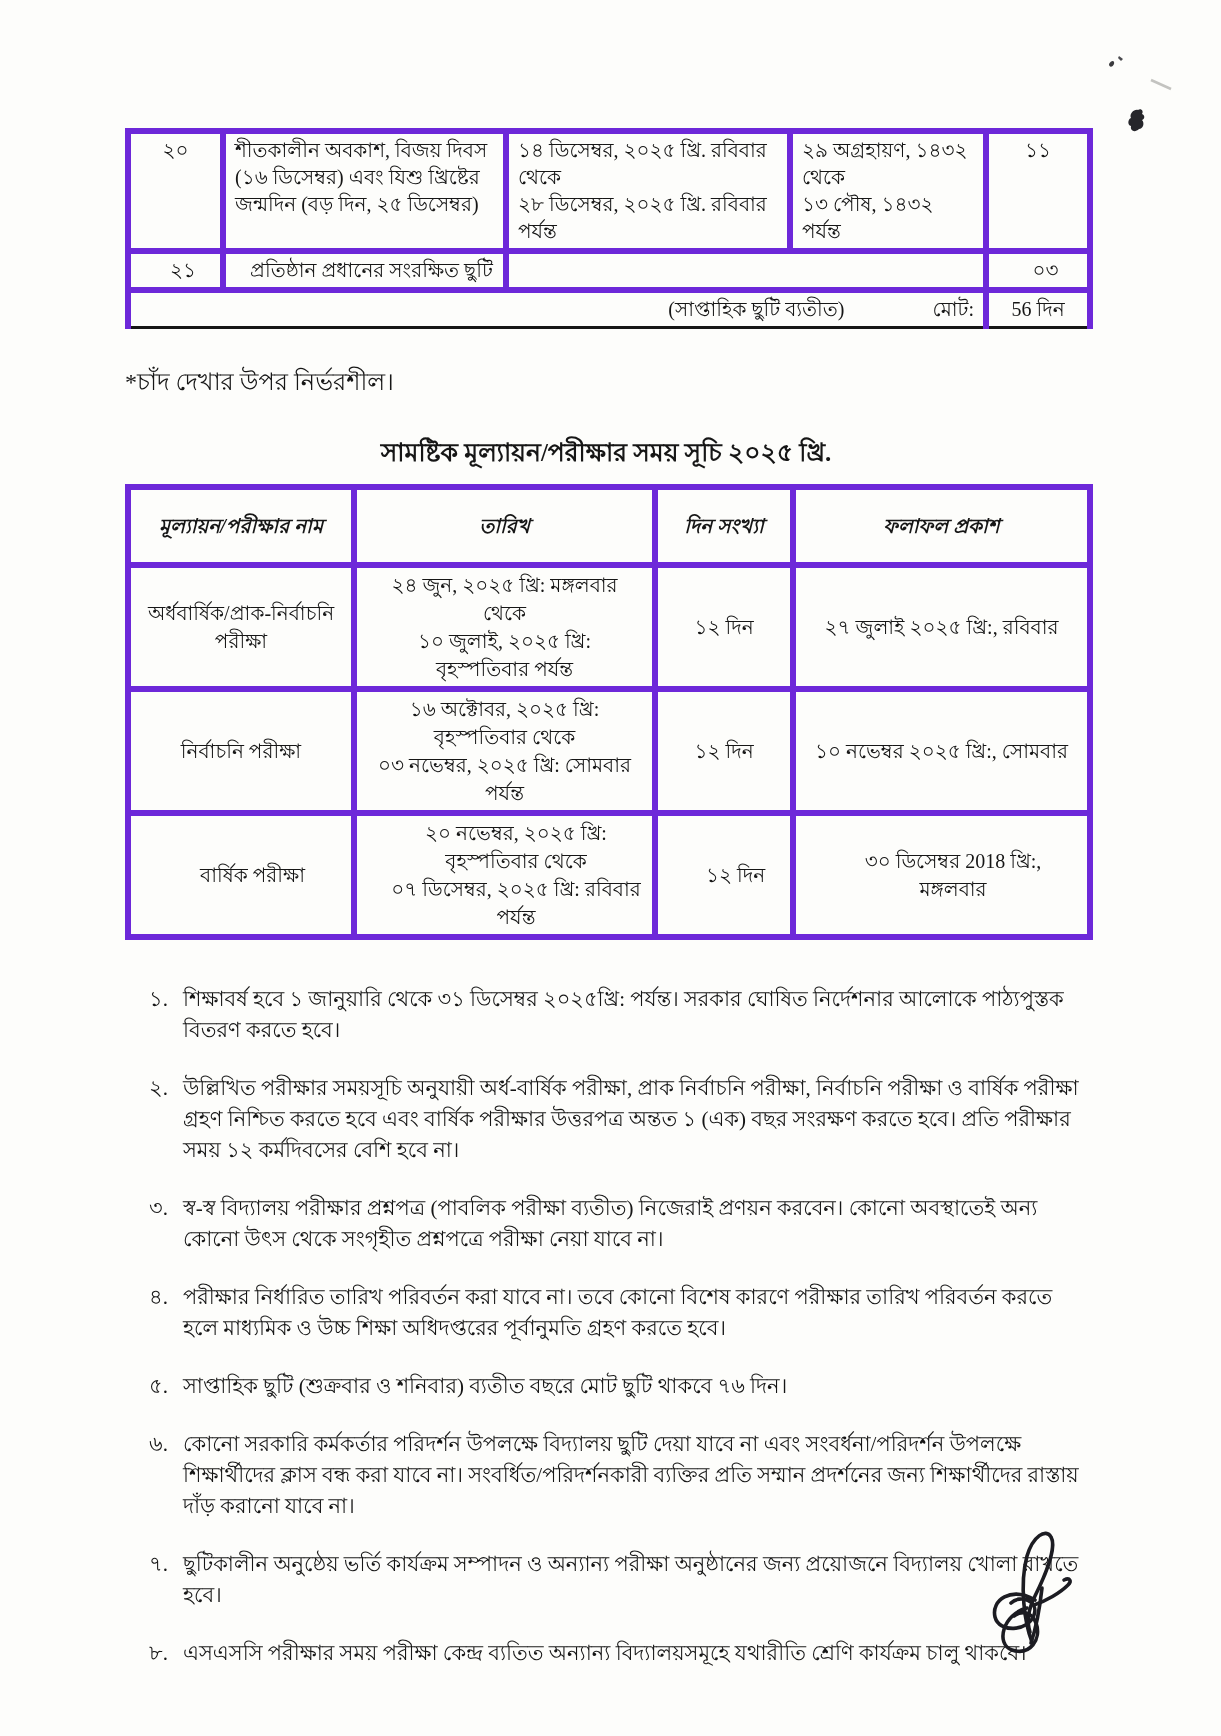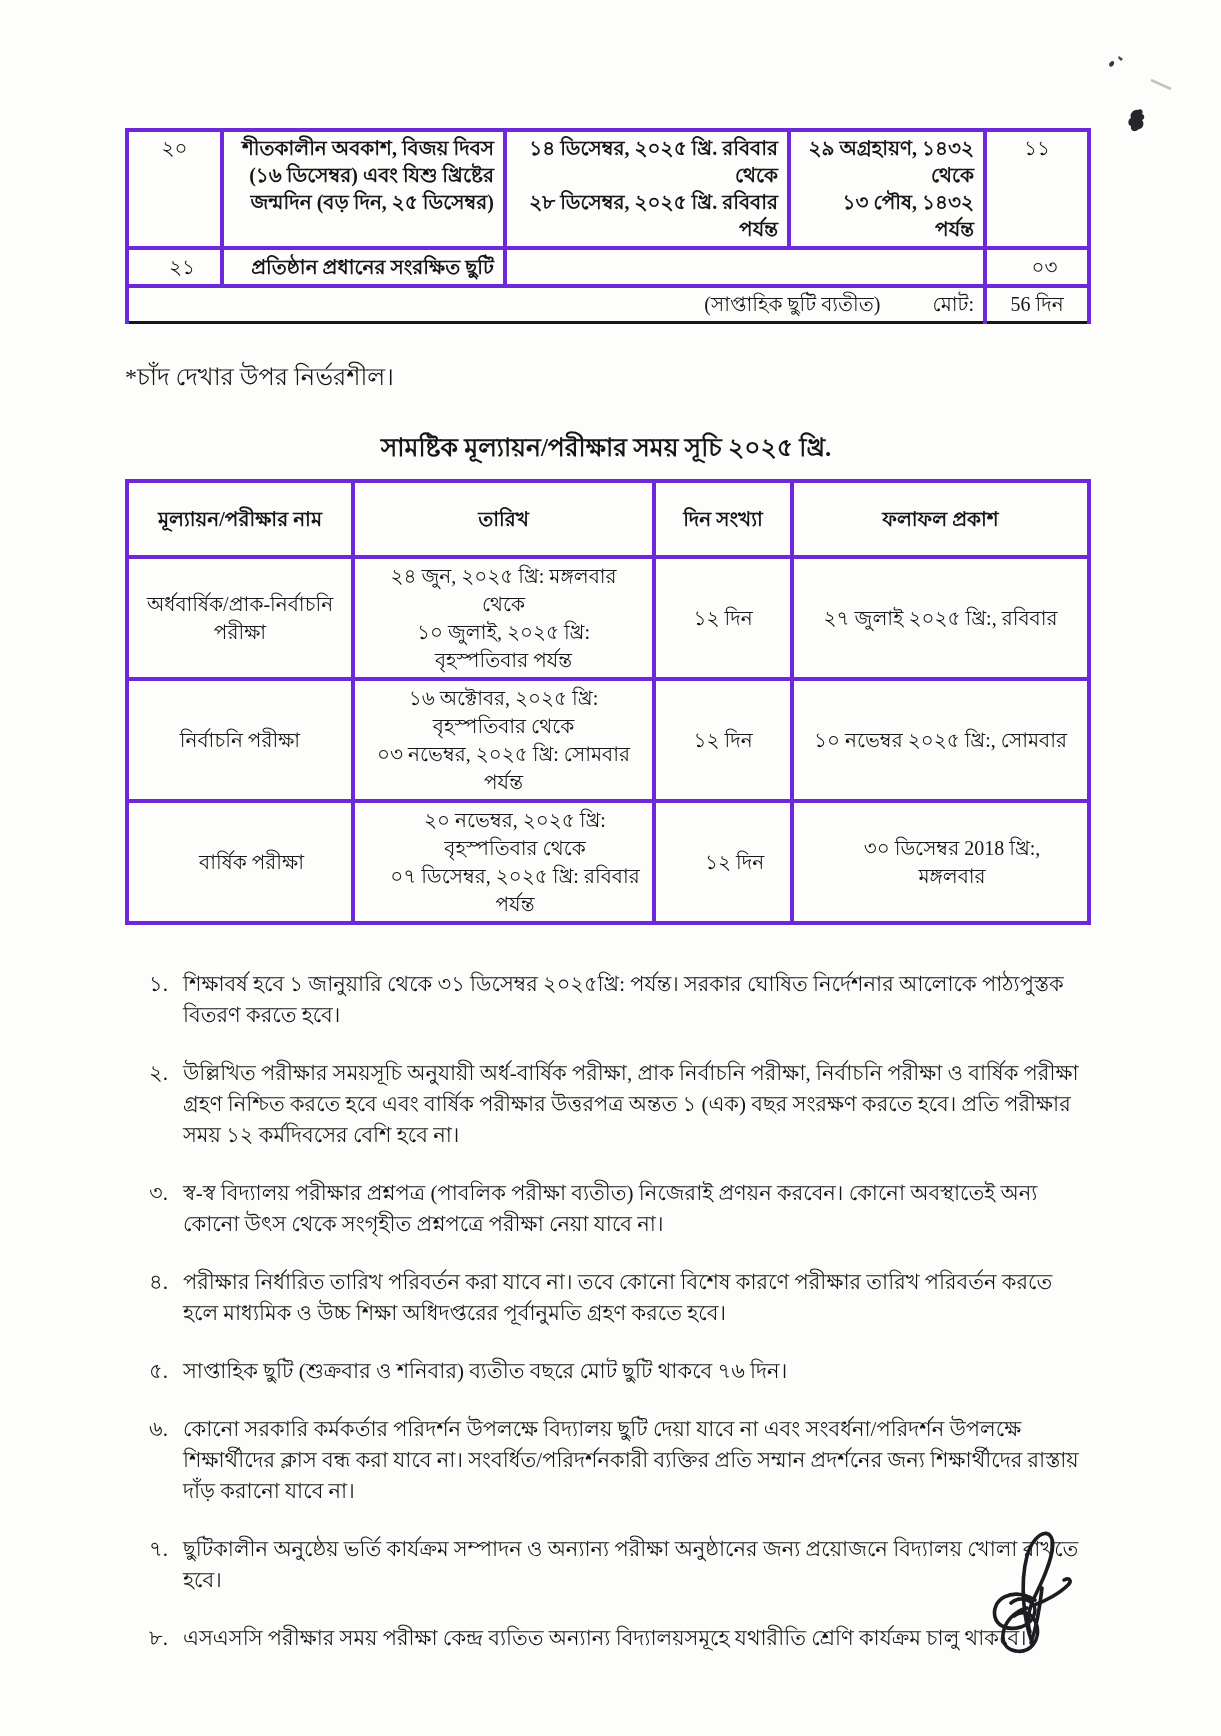--- a/index.html
+++ b/index.html
@@ -5,34 +5,34 @@
   * { margin:0; padding:0; box-sizing:border-box; }
   html,body { background:#d9d9d9; }
   .page {
     position:relative; width:1221px; height:1736px; margin:0 auto;
     background:#fdfdfb; color:#161616; overflow:hidden;
     font-family:"Liberation Serif","DejaVu Sans",serif;
   }
   .content { position:absolute; left:125px; top:128px; width:962px; }
 
   table { border-collapse:collapse; width:100%; table-layout:fixed; }
-  td,th { border:4px solid #6d28d9; padding:3px 9px; }
+  td,th { border:6px solid #6d28d9; padding:3px 9px; }
   .t1 { font-size:20px; line-height:27px; }
   .t2 { font-size:20px; line-height:28px; }
-  .t2 th { font-weight:600; padding:22px 6px; }
+  .t2 th { font-weight:600; padding:22px 6px;font-style:italic; }
   .pre { white-space:pre-line; }
   .va-t { vertical-align:top; }
   .va-m { vertical-align:middle; }
   .ta-c { text-align:center; }
-  .ta-l { text-align:right;font-weight:bold; }
+  .ta-l { text-align:left; }
   .row20 td { height:112px; }
   .row21 td { height:38px;padding-left:24px; }
   .t1-footer td { height:30px; border-bottom:3px solid #161616; }
   .footer-cell { text-align:right; }
-  .footer-cell .excl { margin-right:52px; }
+  .footer-cell .excl { margin-right:88px; }
   .t2 .r-tall td { height:118px;margin-top:47px; }
   .t2 .r-last td { height:112px;padding-left:32px; }
 
   .moon-note { margin-top:34px; font-size:24px; }
   .exam-title { margin-top:30px; text-align:center; font-size:25px; font-weight:600; }
   .t2 { margin-top:8px; }
 
   .notes { margin-top:44px; }
   .note-item { display:flex; margin-bottom:27px; padding-left:24px; font-size:21px; line-height:31px; }
   .note-item .num { width:34px; flex:0 0 34px; }

